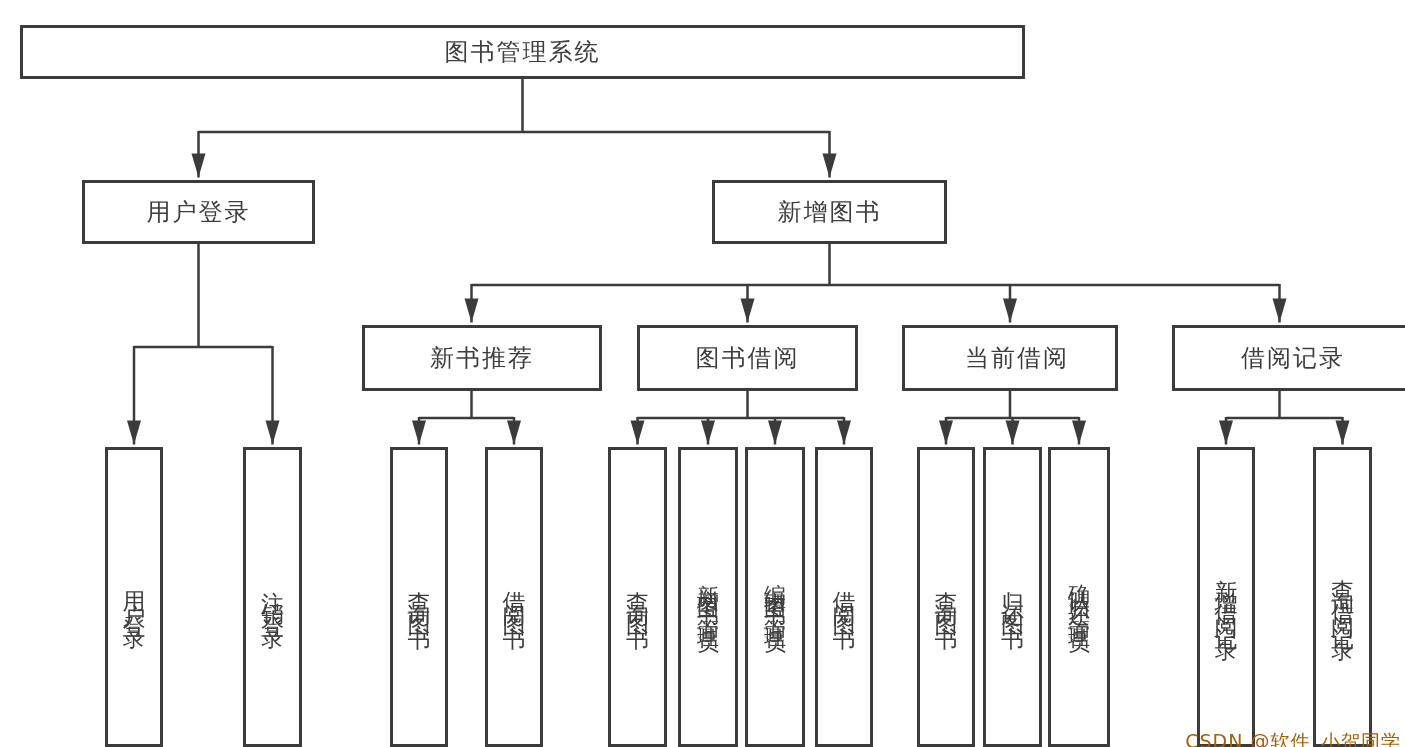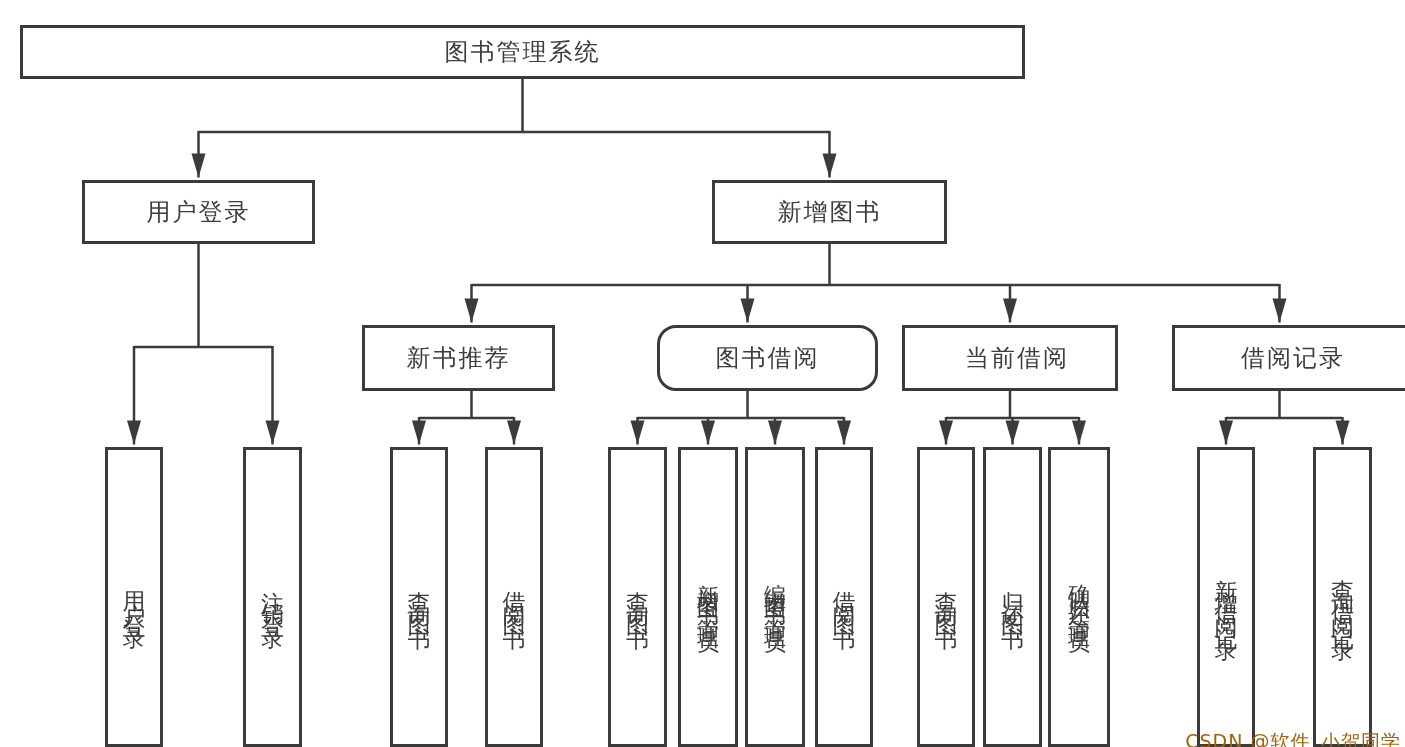--- a/index.html
+++ b/index.html
@@ -101,24 +101,24 @@
     <span class="hlabel">图书管理系统</span>
   </div>
 
   <div class="box" style="left:82px;top:168px;width:233px;height:64px;">
     <span class="hlabel">用户登录</span>
   </div>
   <div class="box" style="left:712px;top:168px;width:235px;height:64px;">
     <span class="hlabel">新增图书</span>
   </div>
 
-  <div class="box" style="left:362px;top:313px;width:193px;height:66px;">
+  <div class="box" style="left:362px;top:313px;width:240px;height:66px;">
     <span class="hlabel">新书推荐</span>
   </div>
-  <div class="box" style="left:657px;top:313px;width:221px;height:66px;border-radius:19px;">
+  <div class="box" style="left:637px;top:313px;width:221px;height:66px;">
     <span class="hlabel">图书借阅</span>
   </div>
   <div class="box" style="left:902px;top:313px;width:216px;height:66px;padding-left:14px;">
     <span class="hlabel">当前借阅</span>
   </div>
   <div class="box" style="left:1172px;top:313px;width:242px;height:66px;">
     <span class="hlabel">借阅记录</span>
   </div>
 
   <div class="box leaf" style="left:105px;top:435px;width:58px;height:300px;">

